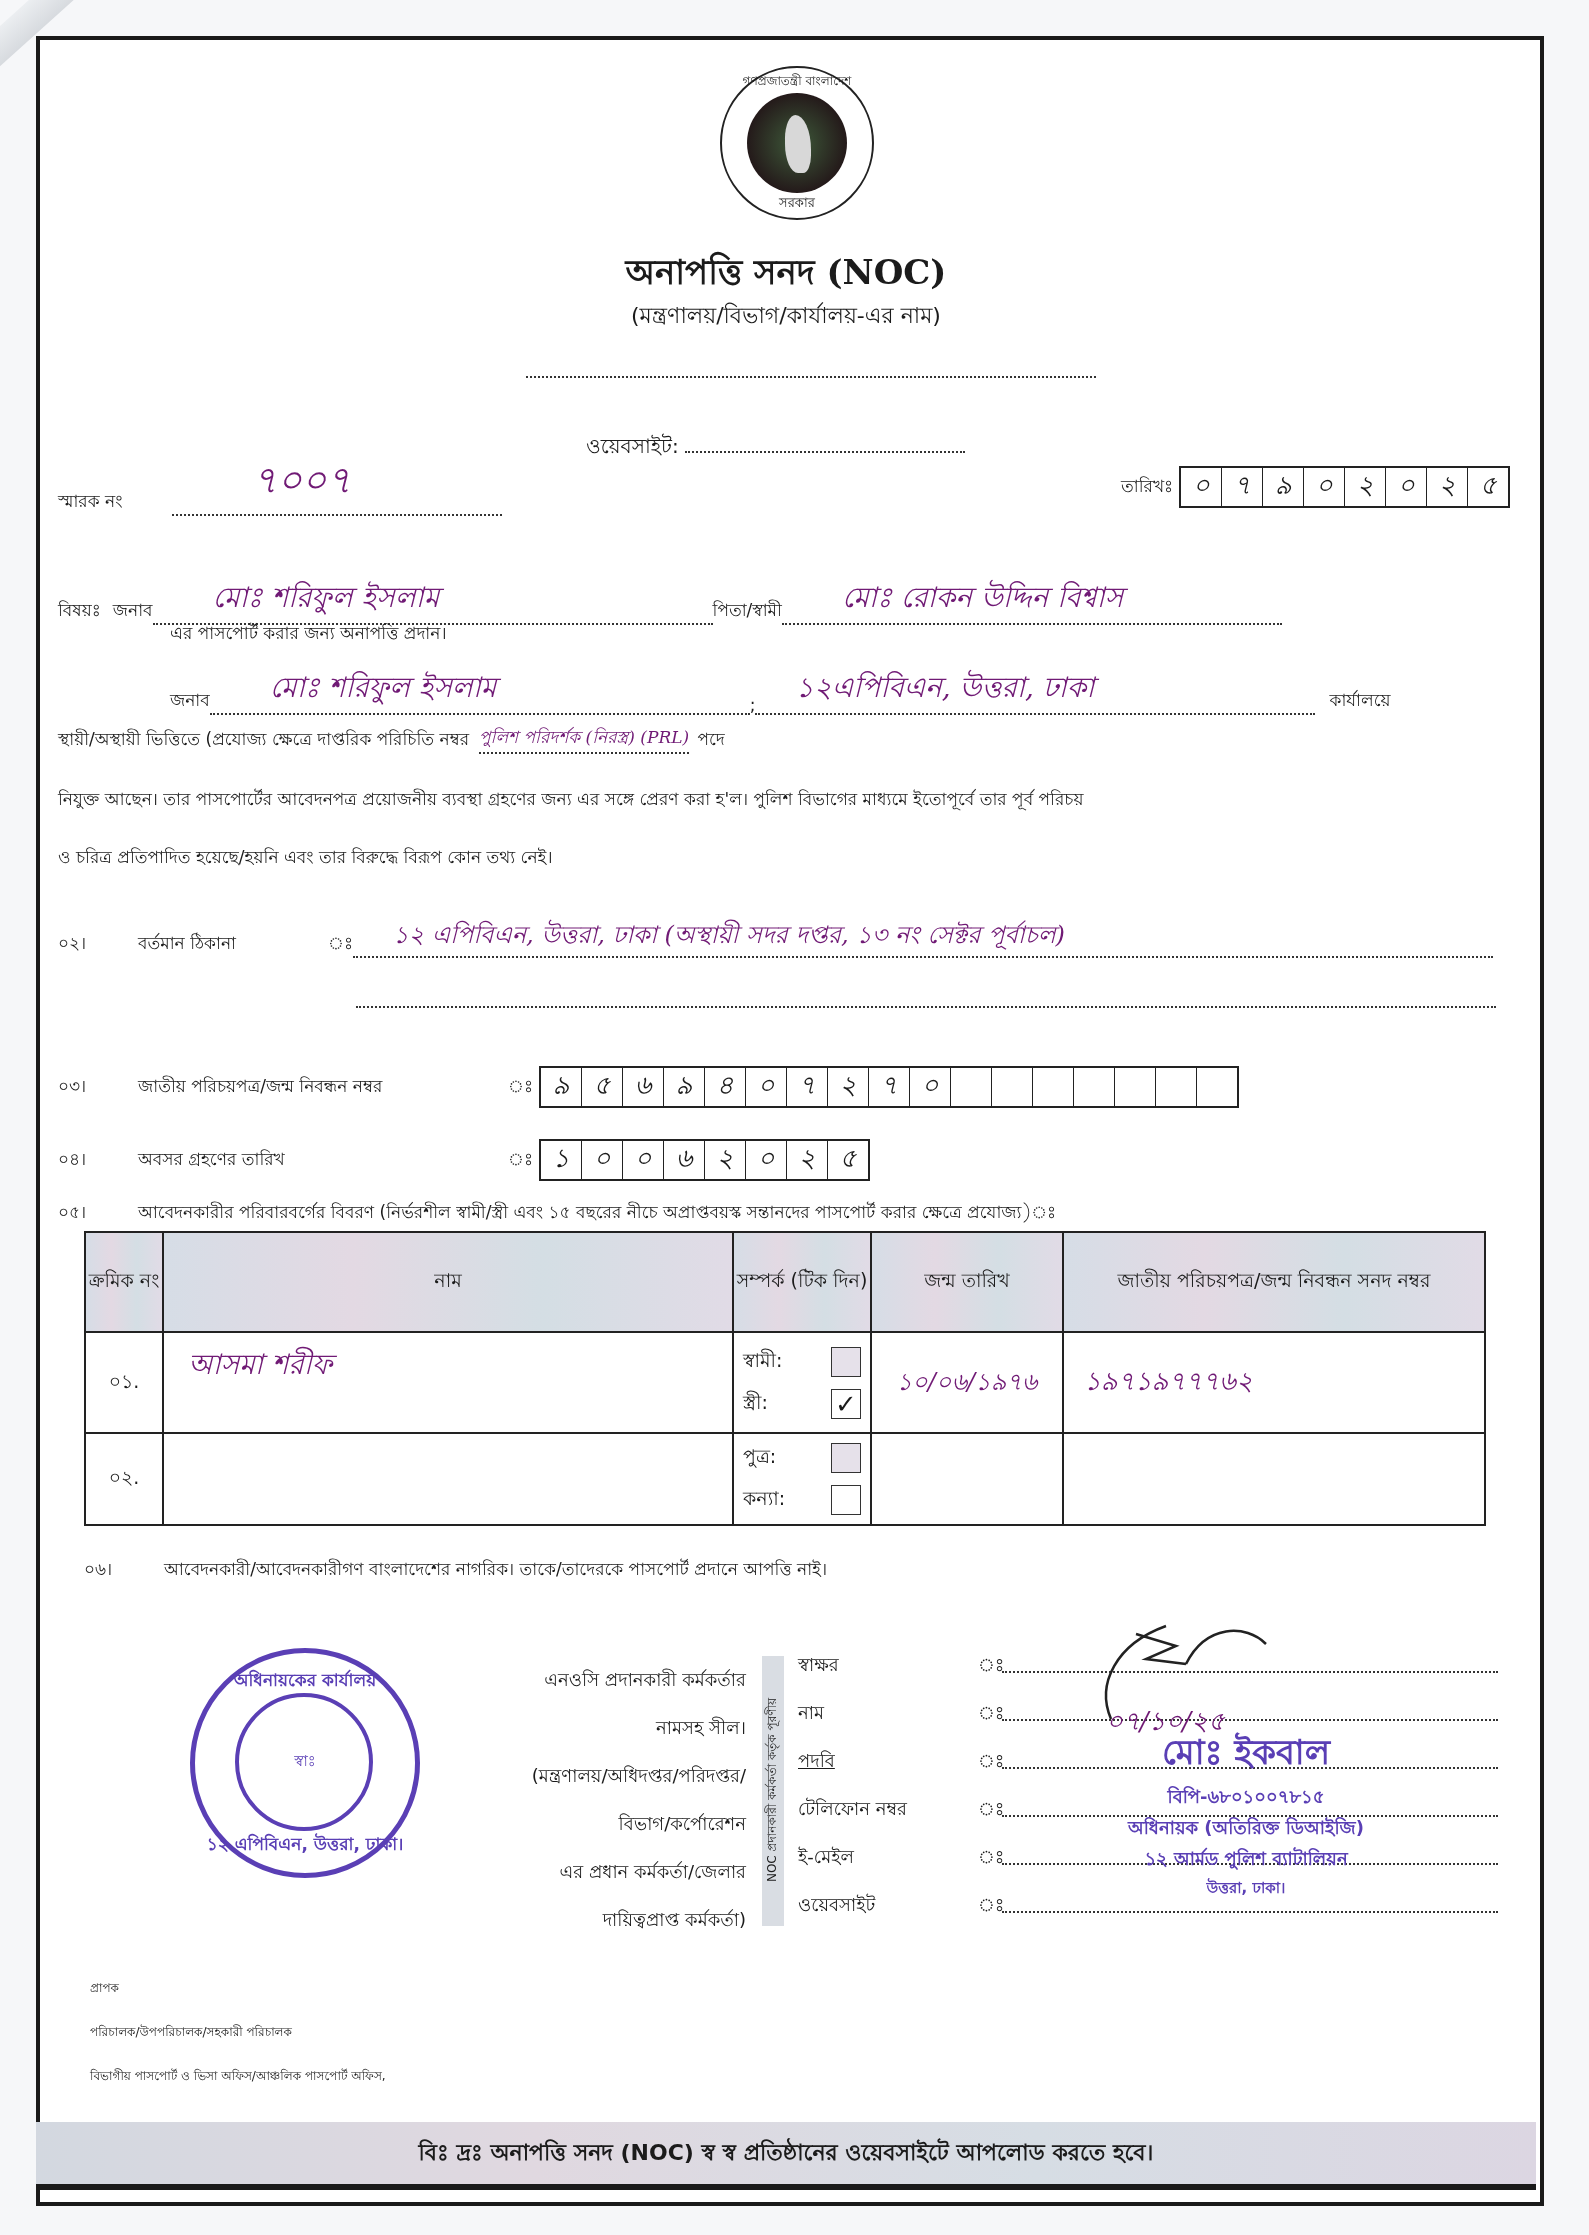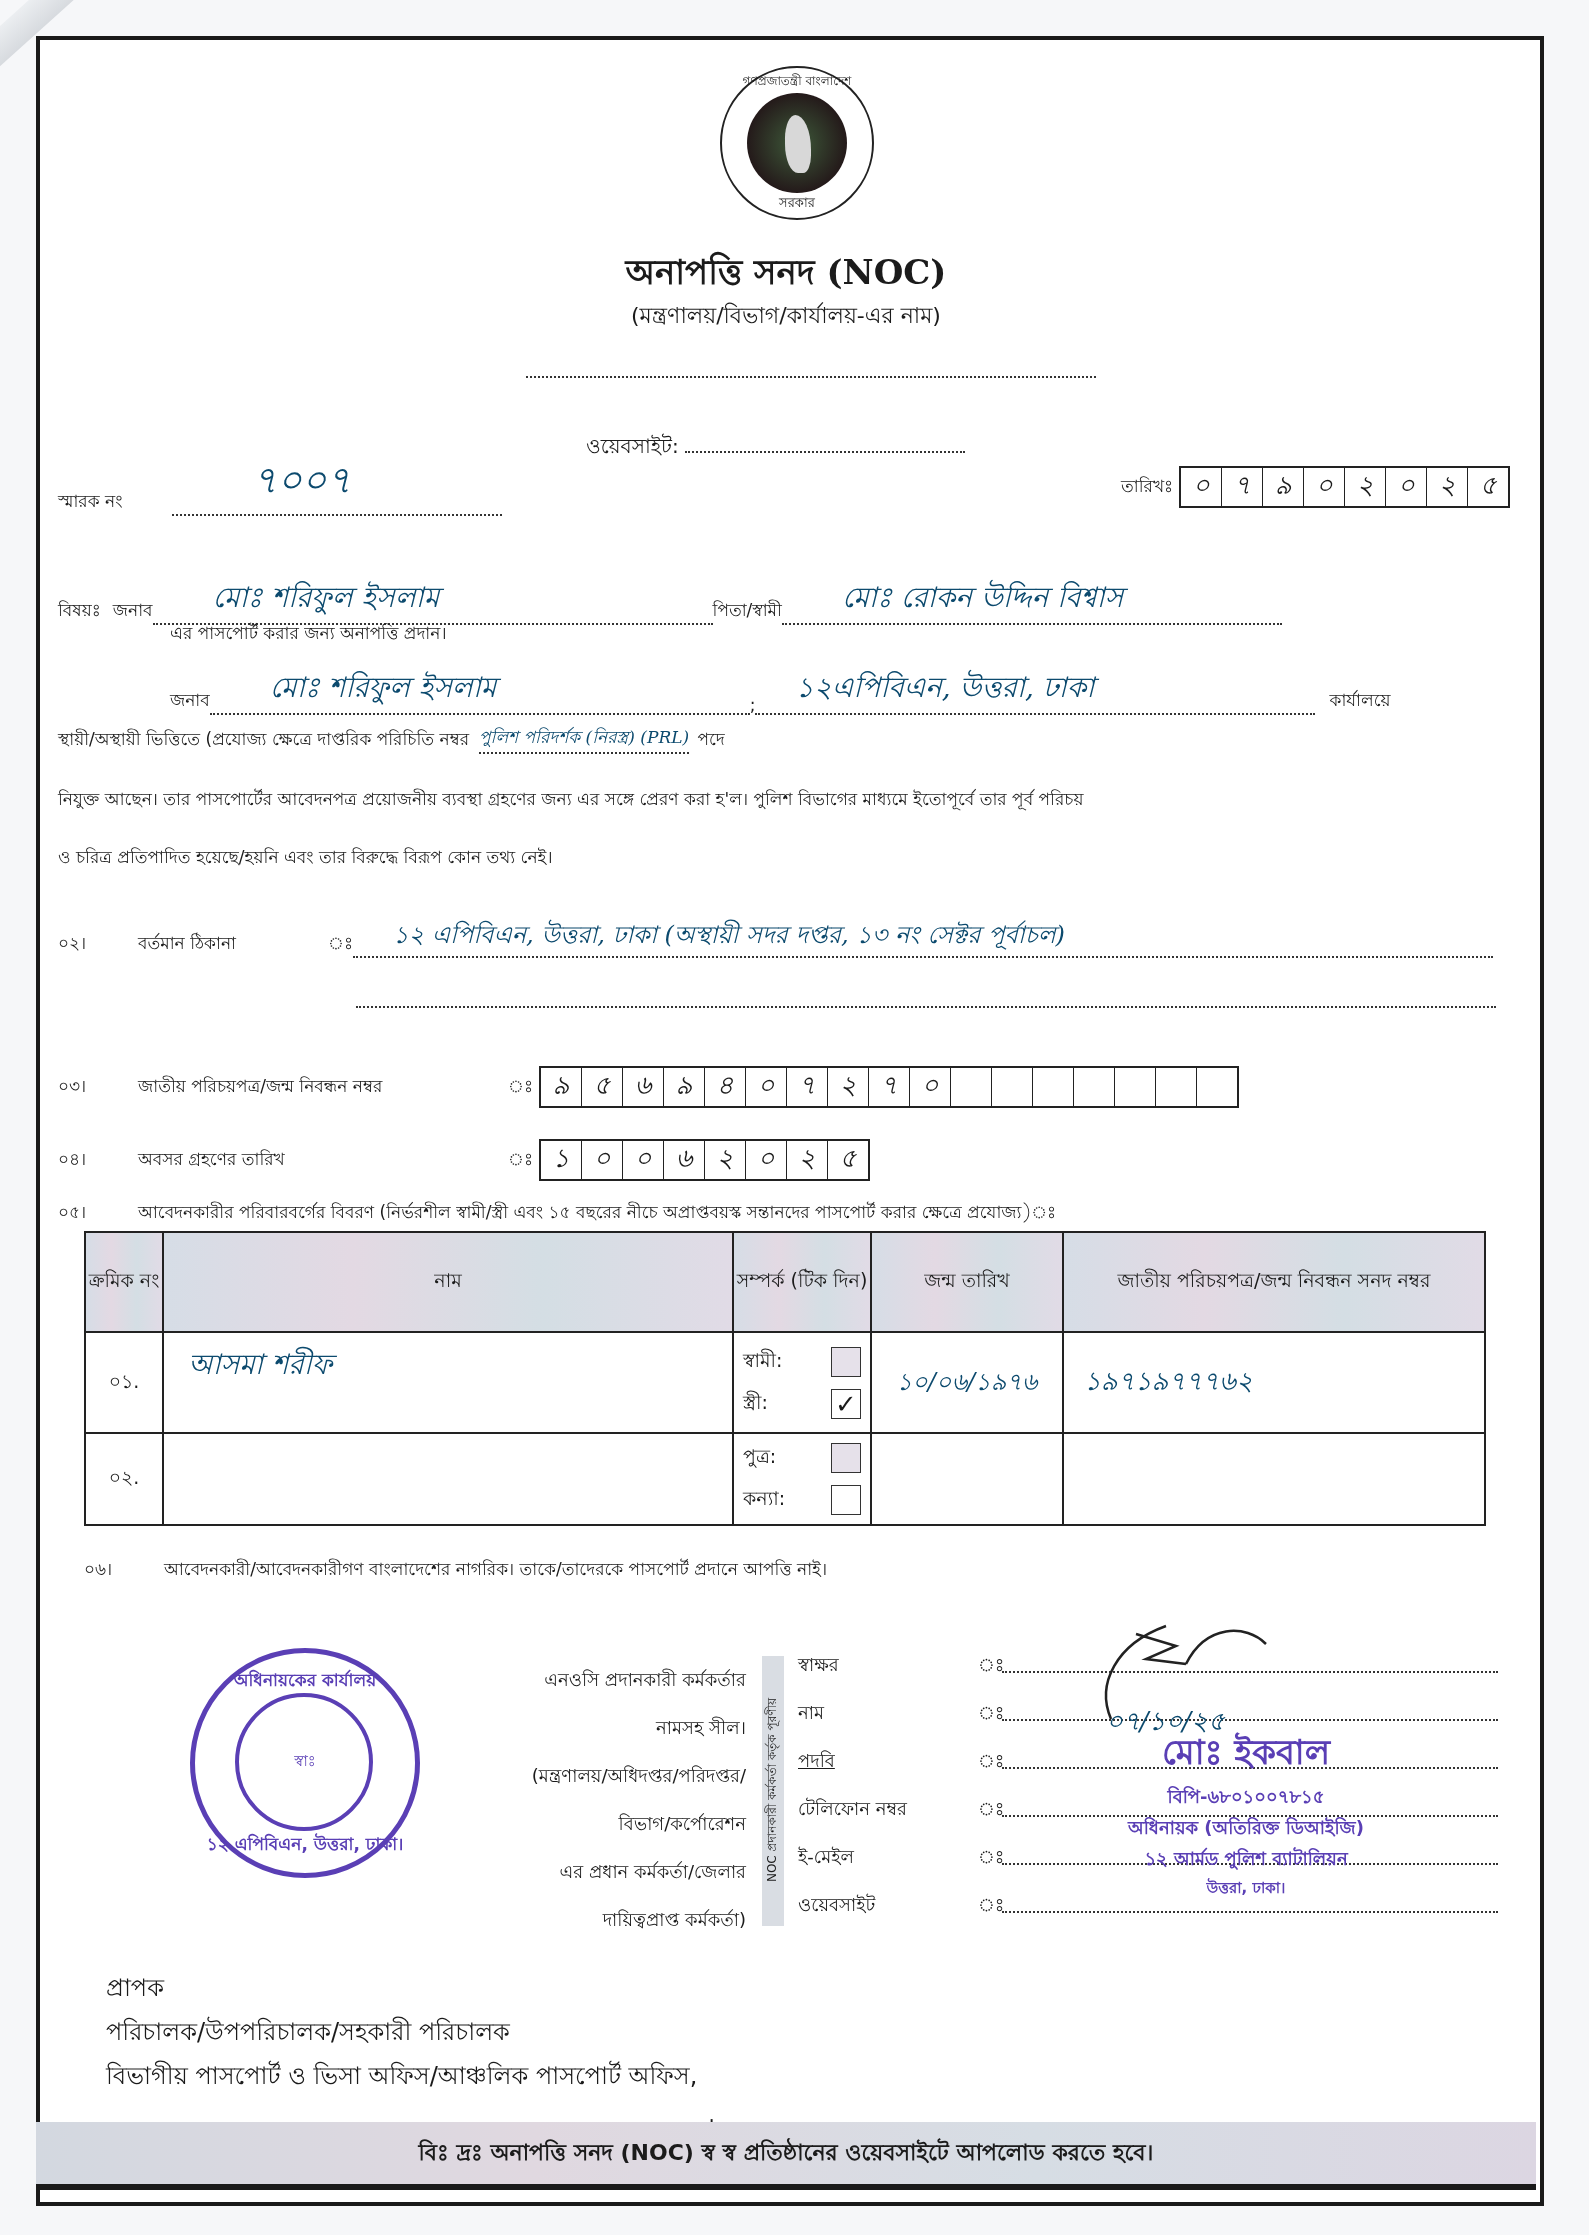--- a/index.html
+++ b/index.html
@@ -17,21 +17,21 @@
   .page {
     position: absolute; left: 36px; top: 36px; width: 1508px; height: 2170px;
     background: #ffffff;
   }
   .frame {
     position: absolute; left: 0; top: 0; width: 1500px; height: 2162px;
     border: 4px solid #1a1a1a; border-top-width: 4px;
   }
   .abs { position: absolute; }
   .t { font-size: 20px; white-space: nowrap; }
-  .hand { font-family: "DejaVu Serif", serif; font-style: italic; color: #0c4a6e; }
+  .hand { font-family: "DejaVu Serif", serif; font-style: italic; color: #701a75; }
   .dots { border-bottom: 2px dotted #333; display: inline-block; }
 
   
   .emblem {
     position: absolute; left: 684px; top: 30px; width: 150px; height: 150px;
     border-radius: 50%; border: 2px solid #222; background: #fff;
   }
   .emblem .inner {
     position: absolute; left: 25px; top: 25px; width: 100px; height: 100px;
     border-radius: 50%; background: radial-gradient(#3e5a3a, #241a1a 70%);
@@ -342,21 +342,21 @@
   <div class="abs hand" style="left:1070px; top:1665px; font-size:26px;">০৭/১০/২৫</div>
 
   <div class="abs seal-text" style="left:1020px; top:1690px; width:380px;">
     <div style="font-size:34px;">মোঃ ইকবাল</div>
     <div style="font-size:18px;">বিপি-৬৮০১০০৭৮১৫</div>
     <div style="font-size:18px;">অধিনায়ক (অতিরিক্ত ডিআইজি)</div>
     <div style="font-size:18px;">১২ আর্মড পুলিশ ব্যাটালিয়ন</div>
     <div style="font-size:15px;">উত্তরা, ঢাকা।</div>
   </div>
 
-  <div class="abs" style="left:54px; top:1930px; font-size:24px; line-height:44px;margin-left:16px;">
+  <div class="abs" style="left:54px; top:1930px; font-size:12px; line-height:44px;">
     <div>প্রাপক</div>
     <div>পরিচালক/উপপরিচালক/সহকারী পরিচালক</div>
     <div>বিভাগীয় পাসপোর্ট ও ভিসা অফিস/আঞ্চলিক পাসপোর্ট অফিস,</div>
     <div style="display:flex; align-items:flex-end; margin-top:6px;">
       <span class="dots" style="width:600px; height:30px;"></span>
       <span>।</span>
     </div>
   </div>
 
   <div class="footer-band">

